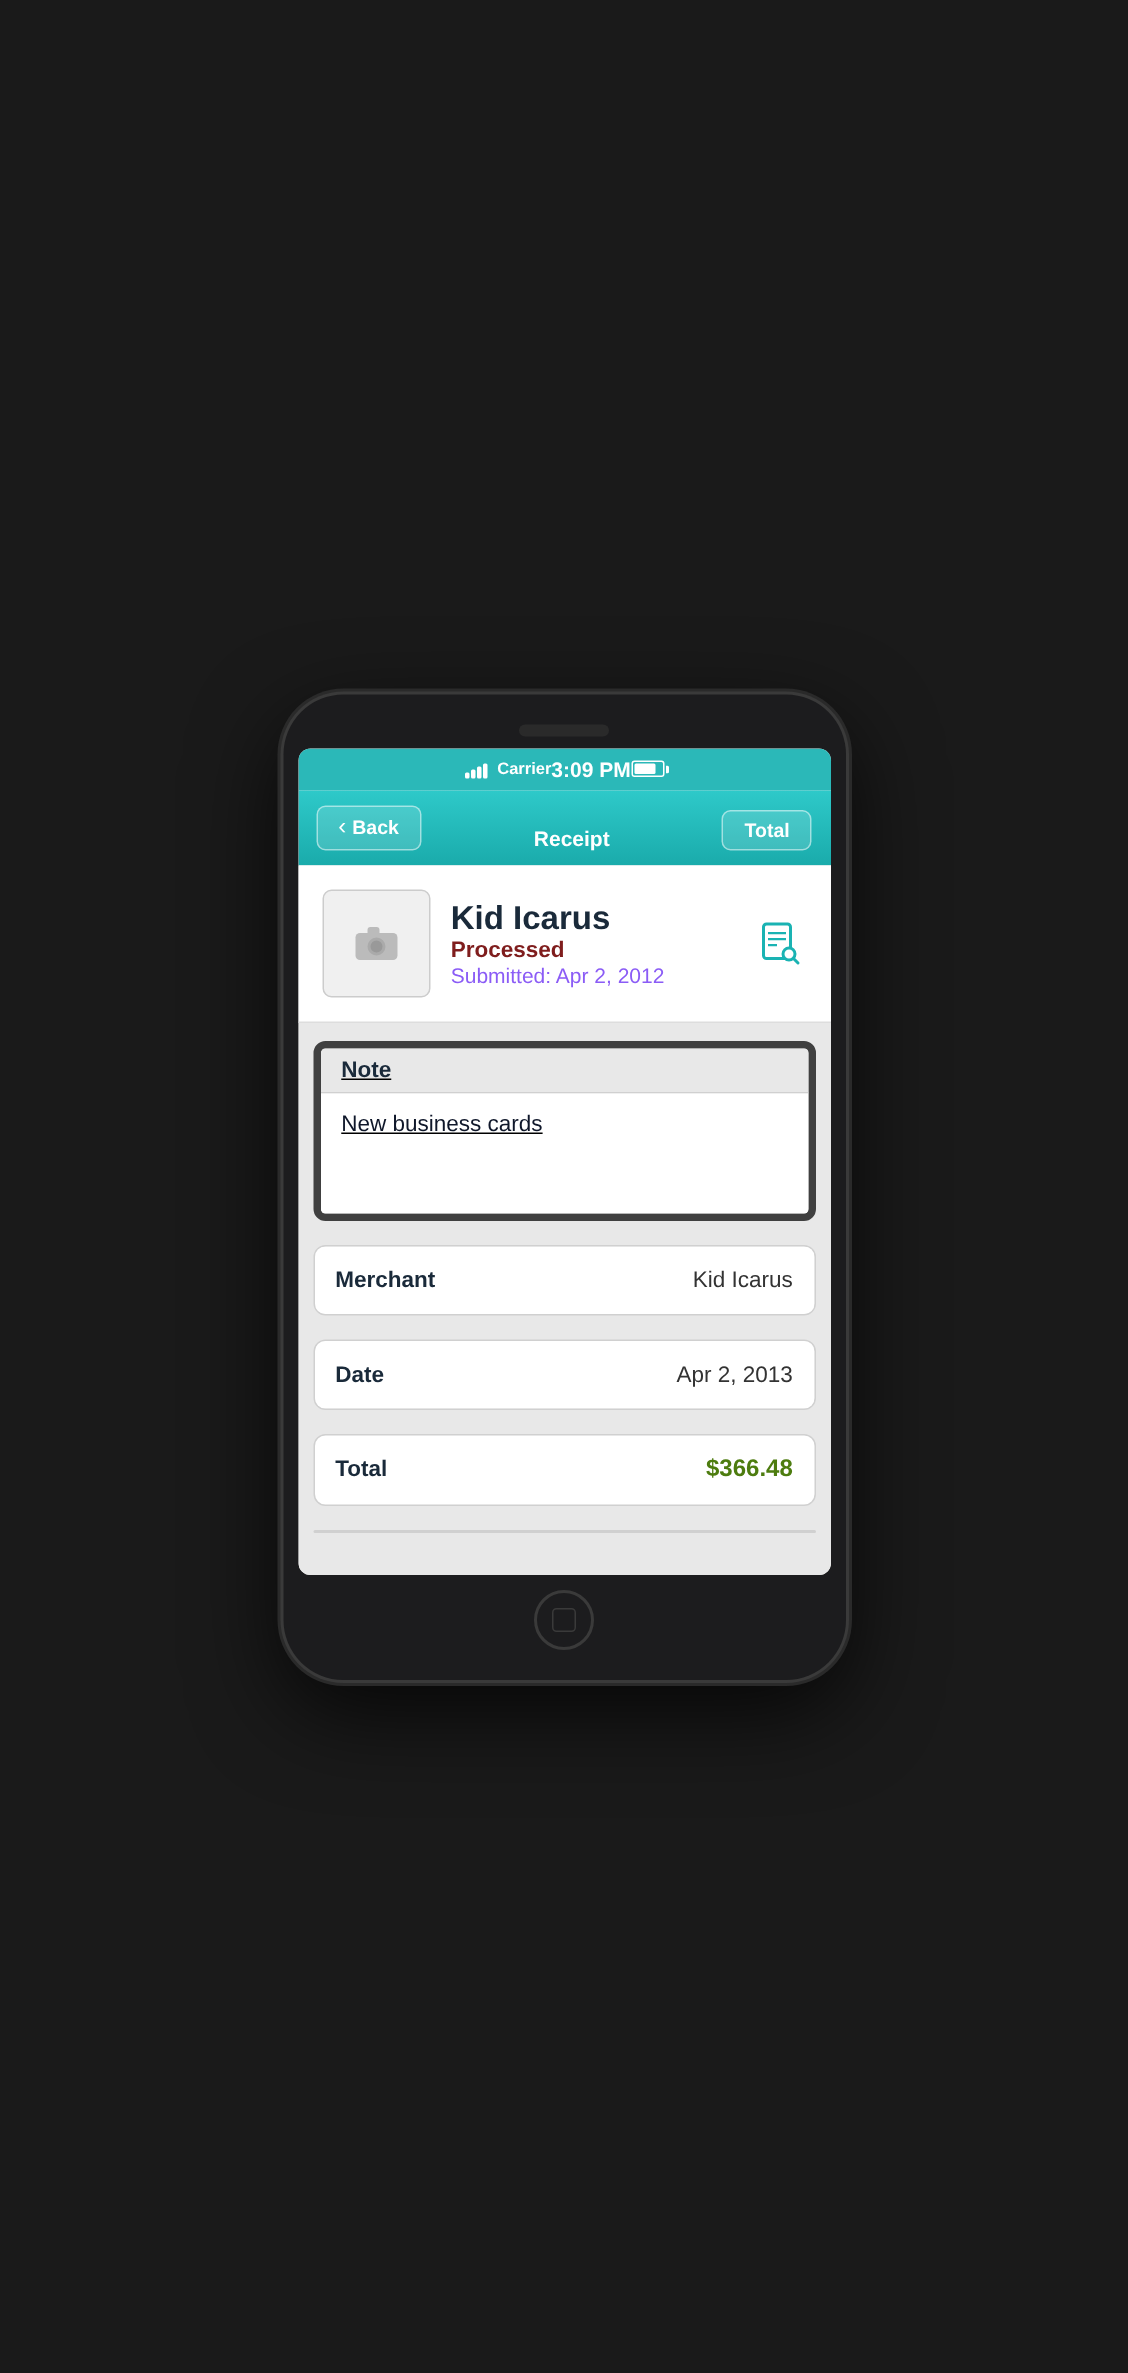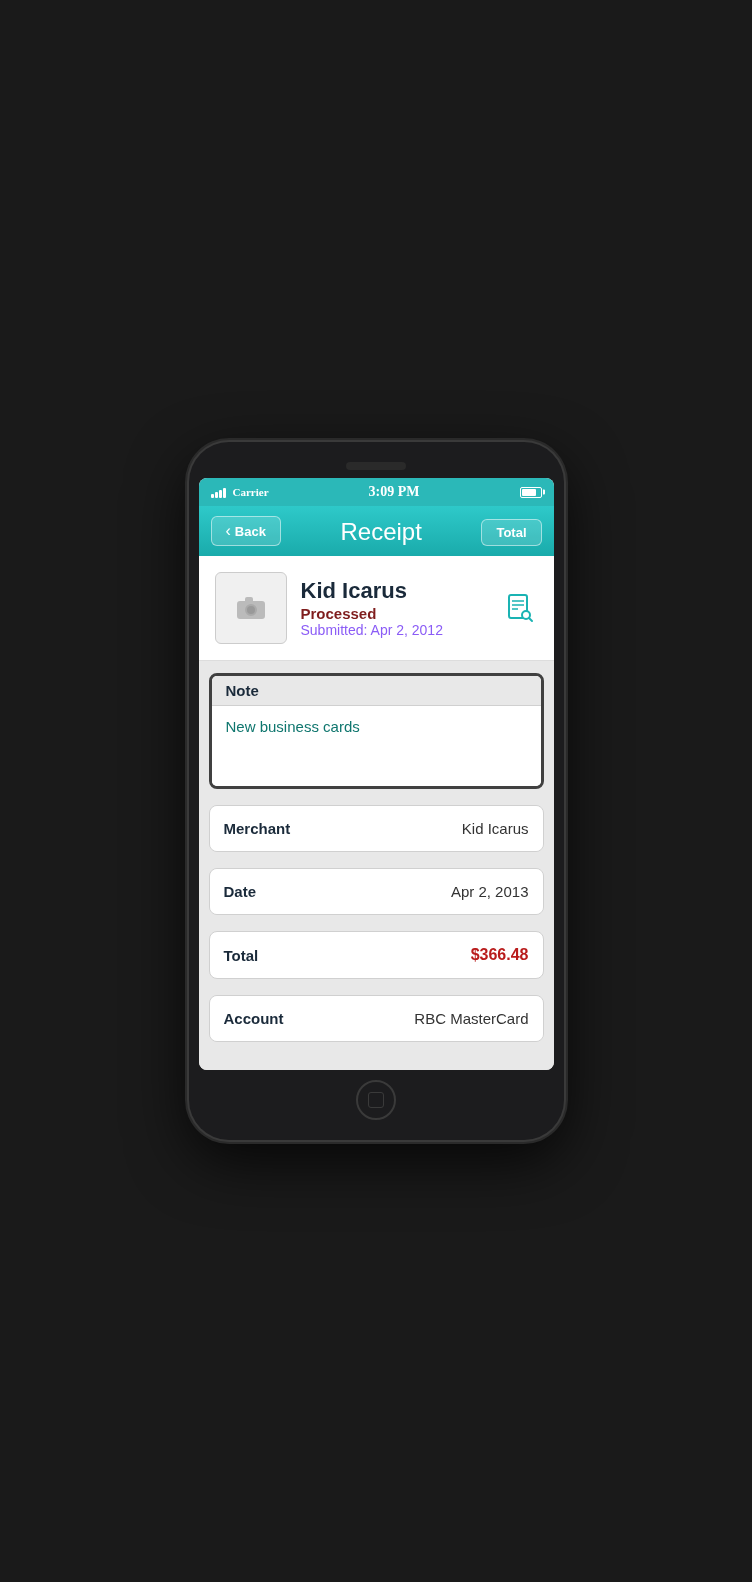--- a/index.html
+++ b/index.html
@@ -38,25 +38,24 @@
     .phone-screen {
       background: #f0f0f0;
       border-radius: 8px;
       overflow: hidden;
     }
 
     
     .status-bar {
       background: #2bb8b8;
       display: flex;
-      justify-content: space-between;
+      justify-content: center;
       align-items: center;
       padding: 4px 12px;
       height: 28px;
-      font-family: Liberation Serif, serif;
     }
 
     .status-left {
       display: flex;
       align-items: center;
       gap: 3px;
     }
 
     .signal-bars {
       display: flex;
@@ -145,22 +144,22 @@
     }
 
     .nav-btn-back::before {
       content: '‹';
       font-size: 16px;
       font-weight: 300;
     }
 
     .nav-title {
       color: white;
-      font-size: 24px;
-      font-weight: 400;
+      font-size: 14px;
+      font-weight: 700;
     }
 
     
     .content {
       background: #e8e8e8;
       padding: 0;
     }
 
     
     .receipt-header {
@@ -251,40 +250,41 @@
       width: 36px;
       height: 36px;
       display: flex;
       align-items: center;
       justify-content: center;
       color: #1ab3b3;
     }
 
     .form-group {
       background: white;
-      border: 3px solid #404040;
+      border: 5px solid #404040;
       border-radius: 8px;
       margin: 0 10px 4px;
       overflow: hidden;
+      text-decoration: underline;
     }
 
     .form-group-label-row {
       background: #e8e8e8;
       padding: 6px 14px;
       font-size: 15px;
       font-weight: 600;
       color: #1a2a3a;
       border-bottom: 1px solid #d0d0d0;
     }
 
     .form-group-content {
       padding: 12px 14px;
       min-height: 80px;
       font-size: 15px;
-      color: #0f766e;
+      color: #0f172a;
       background: white;
     }
 
     .form-row {
       background: white;
       border: 1px solid #d0d0d0;
       border-radius: 0;
       margin: 0 10px;
       padding: 14px 14px;
       display: flex;
@@ -332,21 +332,21 @@
 
     .field-value {
       font-size: 15px;
       color: #333;
       text-align: right;
     }
 
     .field-value-total {
       font-size: 16px;
       font-weight: 700;
-      color: #b91c1c;
+      color: #4d7c0f;
       margin-left: 48px;
     }
 
     .total-row {
       background: white;
       border: 1px solid #d0d0d0;
       border-radius: 8px;
       margin: 0 10px 4px;
       padding: 14px 14px;
       display: flex;
@@ -473,24 +473,20 @@
       <div class="section-spacer"></div>
 
       <div class="total-row">
         <span class="field-label">Total</span>
         <span class="field-value-total">$366.48</span>
       </div>
 
       <div class="section-spacer"></div>
 
       <div class="form-rows-group">
-        <div class="form-row">
-          <span class="field-label">Account</span>
-          <span class="field-value">RBC MasterCard</span>
-        </div>
       </div>
 
       <div class="section-spacer"></div>
       <div class="section-spacer"></div>
 
     </div>
   </div>
 
   <div class="phone-bottom-bar">
     <div class="home-button">

